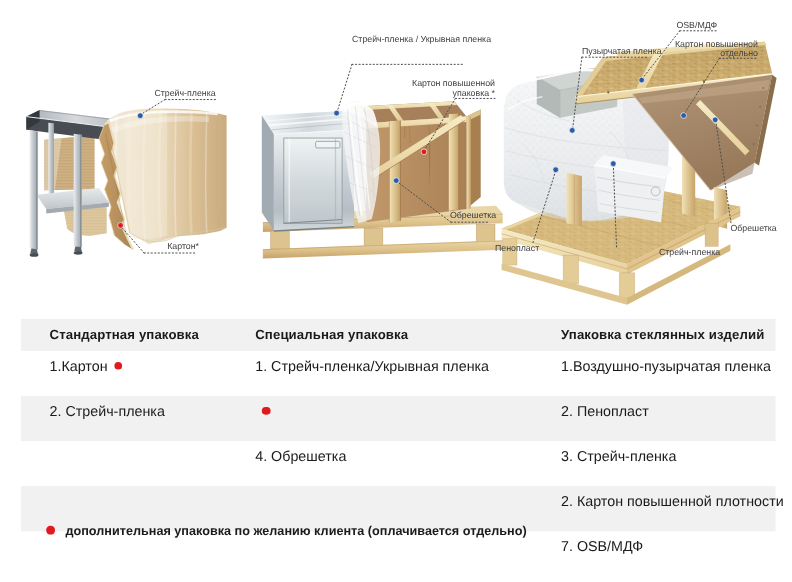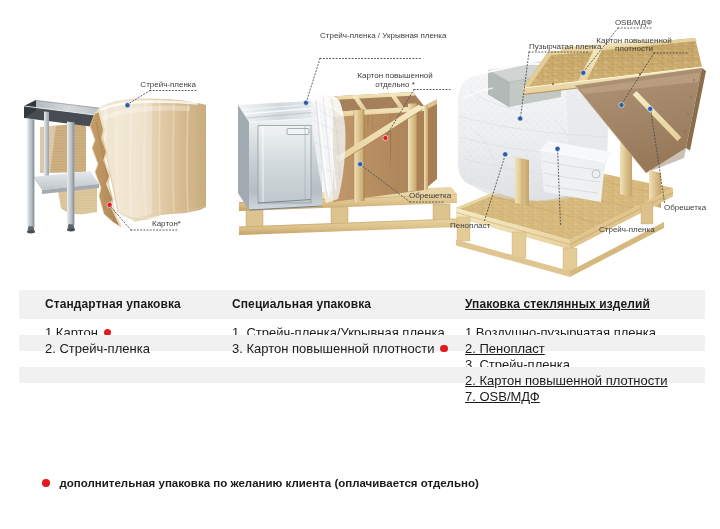--- a/index.html
+++ b/index.html
@@ -6,28 +6,28 @@
     --red:#e11a1f; --blue:#2b5ca8; --row-gray:#f1f1f2; --text-dark:#1b1b1d; --label:#3e3e40;
   }
   html,body{margin:0;padding:0;background:#fff;}
   .stage{position:relative;width:720px;height:529px;background:#ffffff;overflow:hidden;
          font-family:"Liberation Sans","DejaVu Sans",sans-serif;}
   
   .photos{position:absolute;left:0;top:0;width:720px;height:285px;}
   .photos svg{position:absolute;left:0;top:0;}
   .callout{position:absolute;font-size:8px;line-height:8.5px;color:var(--label);white-space:nowrap;}
   .callout.wrap{white-space:normal;}
-  .callout.r{text-align:center;}
+  .callout.r{text-align:right;}
   
   .pack-table{position:absolute;left:19px;top:290px;width:686px;}
-  .trow{position:relative;height:16px;line-height:27px;font-size:13px;color:var(--text-dark);}
+  .trow{position:relative;height:41px;line-height:27px;font-size:13px;color:var(--text-dark);}
   .trow.thead{height:29px;line-height:29px;}
   .trow.alt{background:var(--row-gray);}
   .tcell{position:absolute;top:0;height:100%;white-space:nowrap;}
-  .tcell.c1{left:26px;} .tcell.c2{left:213px;} .tcell.c3{left:446px;text-decoration:underline;}
+  .tcell.c1{left:26px;} .tcell.c2{left:213px;} .tcell.c3{left:491px;}
   .thead .tcell{font-weight:700;font-size:12px;letter-spacing:.1px;}
   .flag-dot{display:inline-block;width:7.5px;height:7.5px;border-radius:50%;background:var(--red);
             margin-left:6px;vertical-align:middle;position:relative;top:-1px;}
   
   .footnote{position:absolute;left:42px;top:476px;font-size:11.5px;font-weight:700;color:var(--text-dark);
             line-height:14px;}
   .footnote .flag-dot{margin:0 10px 0 0;top:-1px;}
   
   .leader{fill:none;stroke:#4c4c4e;stroke-width:0.9;stroke-dasharray:1.1 2.1;stroke-linecap:round;}
   .dotb{fill:var(--blue);stroke:#ffffff;stroke-width:0.6;}
@@ -421,52 +421,53 @@
         <circle class="dotb" cx="505.2" cy="154.3" r="2.6"></circle>
       </g>
     </svg>
 
     <div class="callout" style="right:524px;top:81px">Стрейч-пленка</div>
     <div class="callout" style="left:152px;top:219.5px">Картон*</div>
 
     <div class="callout" style="left:320px;top:32px">Стрейч-пленка / Укрывная пленка</div>
     <div class="callout wrap r" style="right:270px;top:72px;width:110px">
       <div>Картон повышенной</div>
-      <div>отдельно *</div>
+      <div>упаковка *</div>
     </div>
     <div class="callout" style="left:409px;top:192px">Обрешетка</div>
 
     <div class="callout" style="right:68px;top:19px">OSB/МДФ</div>
     <div class="callout wrap r" style="right:31px;top:36.5px;width:110px">
       <div>Картон повышенной</div>
-      <div>плотности</div>
+      <div>отдельно</div>
     </div>
     <div class="callout" style="left:529px;top:43px">Пузырчатая пленка</div>
     <div class="callout" style="left:664px;top:204px">Обрешетка</div>
     <div class="callout" style="left:599px;top:226px">Стрейч-пленка</div>
     <div class="callout" style="left:450px;top:222px">Пенопласт</div>
   </div>
 
   <div class="pack-table">
     <div class="trow thead alt">
       <div class="tcell c1">Стандартная упаковка</div>
       <div class="tcell c2">Специальная упаковка</div>
       <div class="tcell c3">Упаковка стеклянных изделий</div>
     </div>
     <div class="trow">
       <div class="tcell c1"><span>1.Картон</span><span class="flag-dot"></span></div>
       <div class="tcell c2"><span>1. Стрейч-пленка/Укрывная пленка</span></div>
       <div class="tcell c3"><span>1.Воздушно-пузырчатая пленка</span></div>
     </div>
     <div class="trow alt">
       <div class="tcell c1"><span>2. Стрейч-пленка</span></div>
-      <div class="tcell c2"><span>3. Картон повышенной плотности</span><span class="flag-dot"></span></div>
+      <div class="tcell c2"><span class="flag-dot"></span></div>
       <div class="tcell c3"><span>2. Пенопласт</span></div>
     </div>
     <div class="trow">
+      <div class="tcell c2"><span>4. Обрешетка</span></div>
       <div class="tcell c3"><span>3. Стрейч-пленка</span></div>
     </div>
     <div class="trow alt">
       <div class="tcell c3"><span>2. Картон повышенной плотности</span></div>
     </div>
     <div class="trow">
       <div class="tcell c3"><span>7. OSB/МДФ</span></div>
     </div>
   </div>
 

